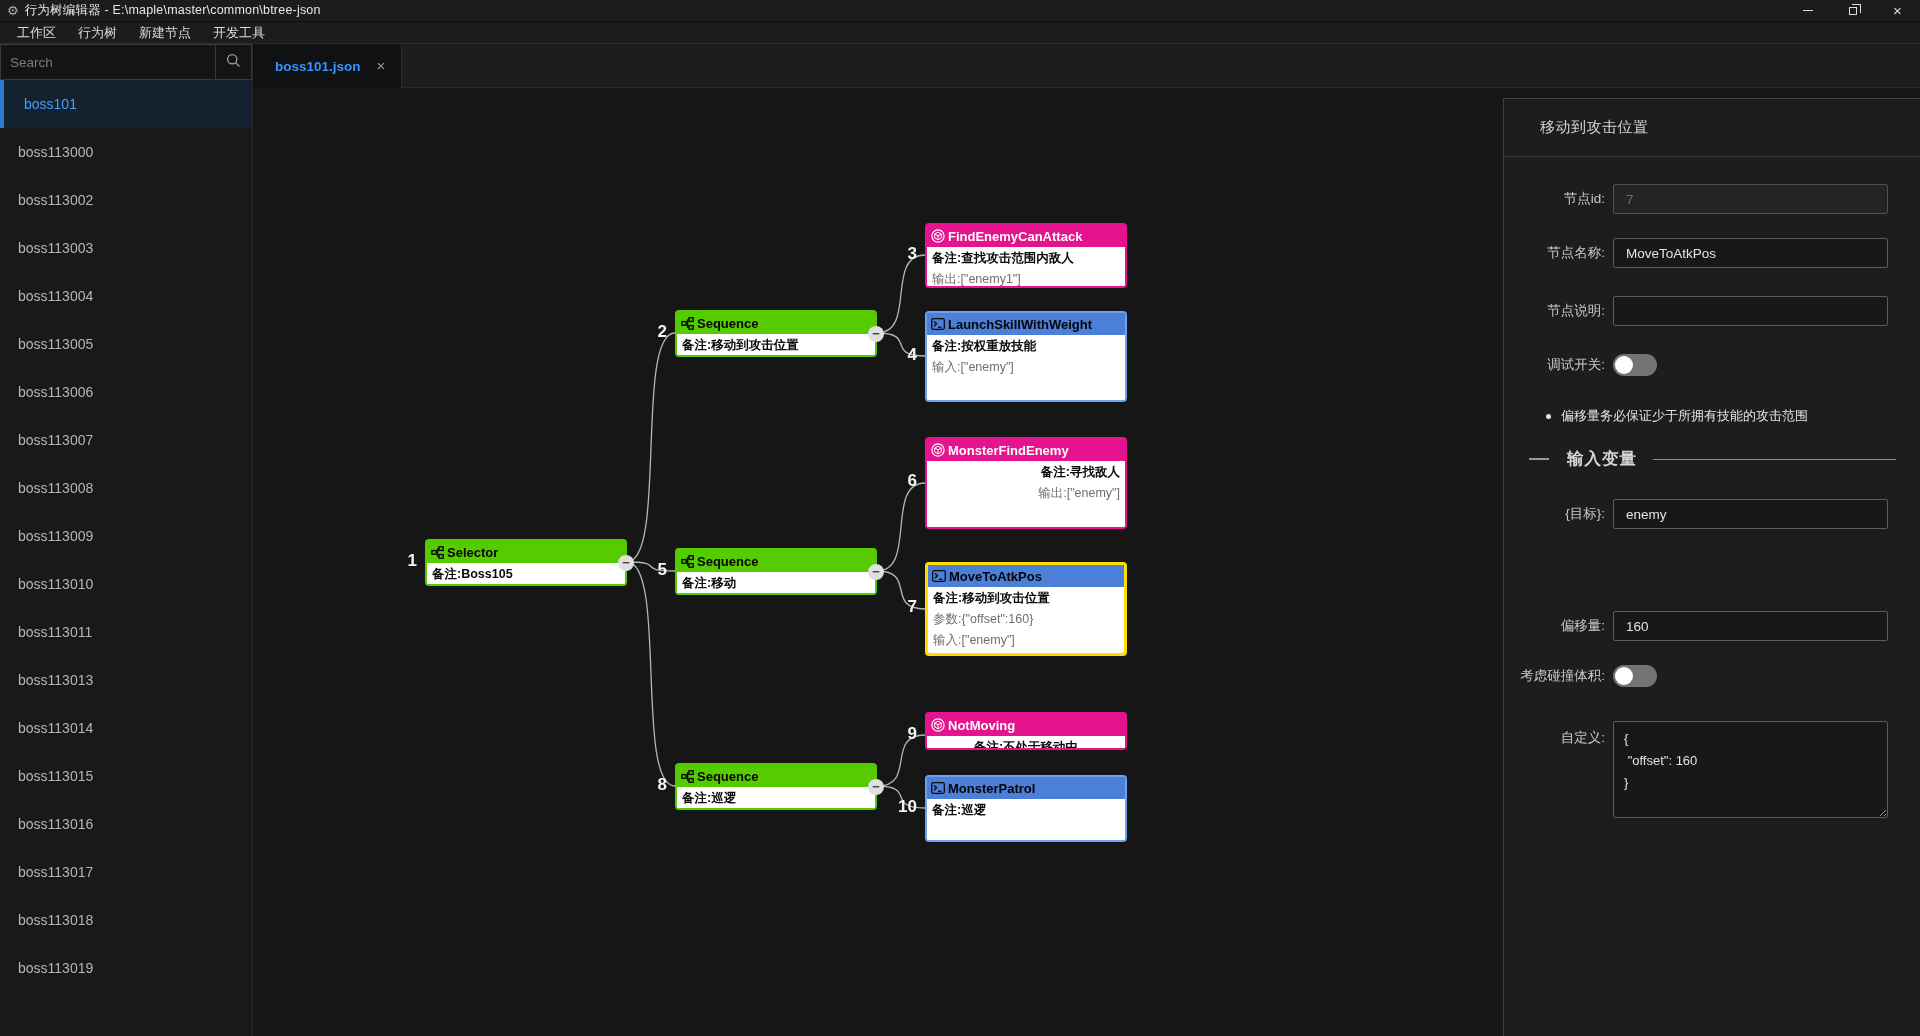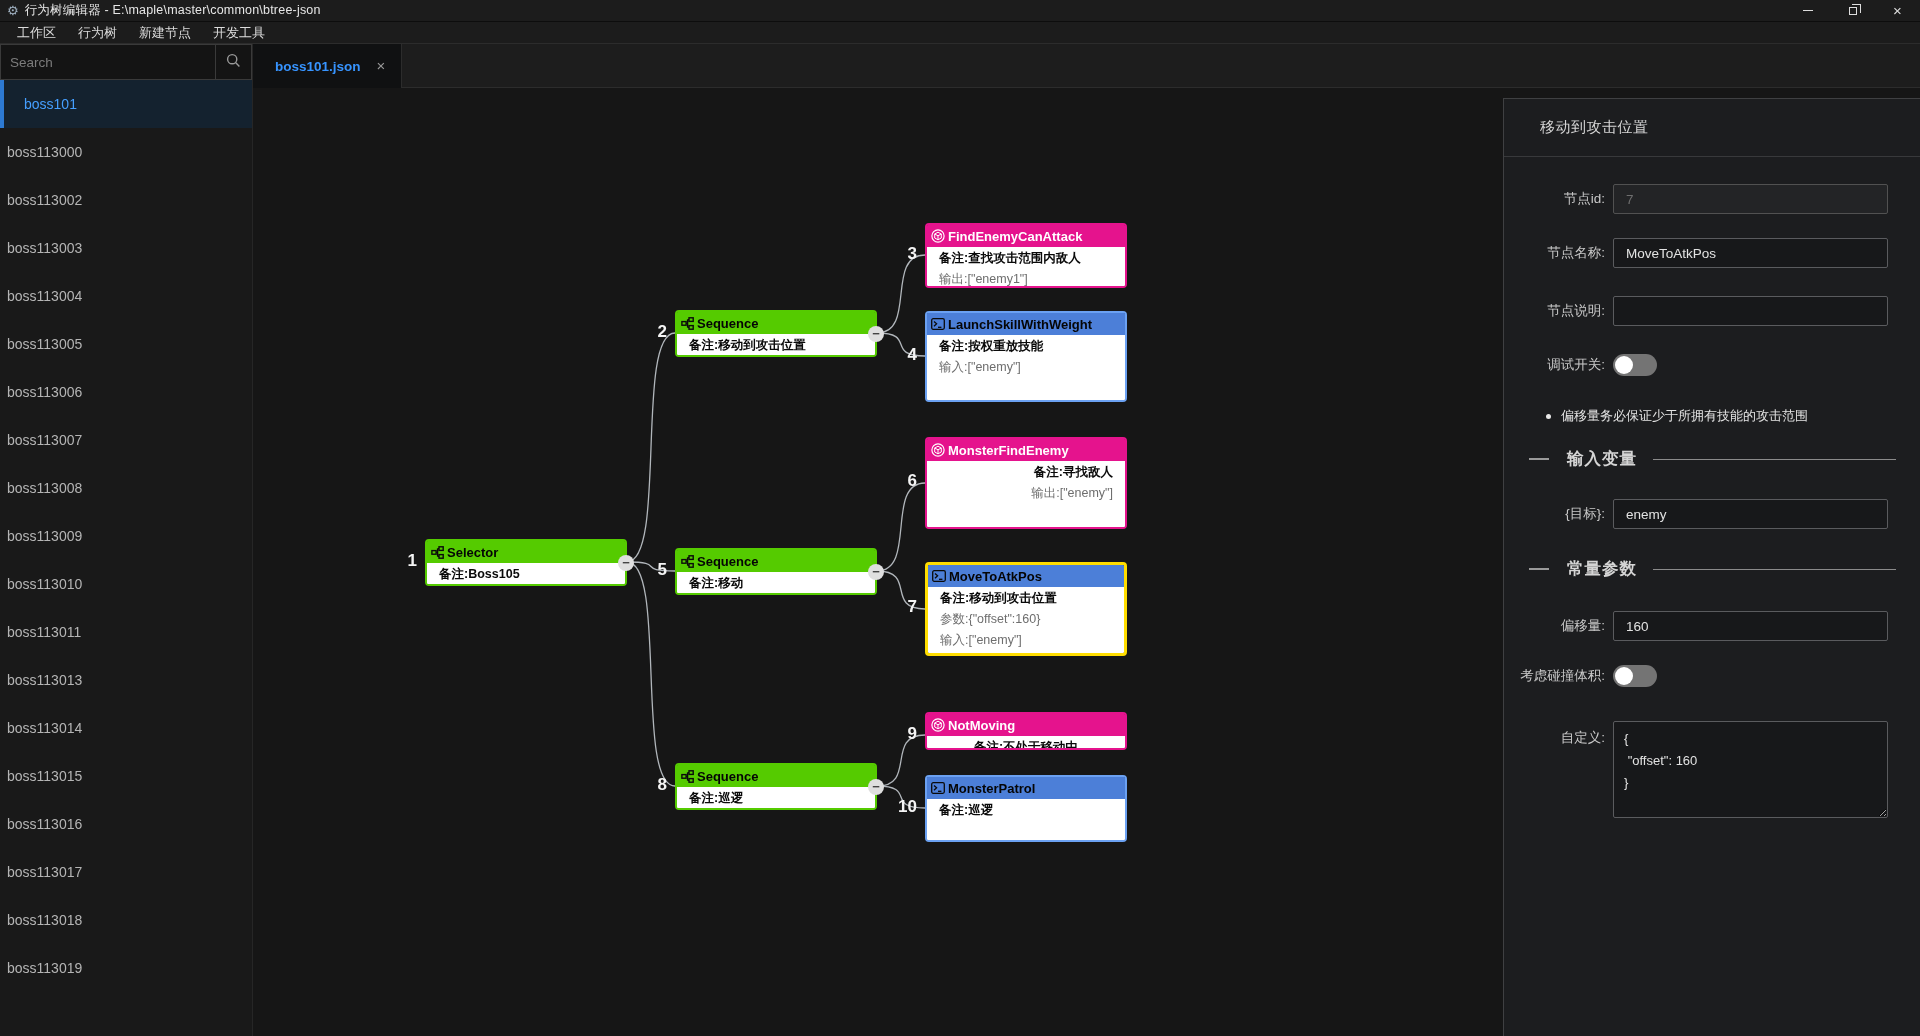--- a/index.html
+++ b/index.html
@@ -26,41 +26,41 @@
 
   
   .sidebar { position:absolute; left:0; top:44px; width:253px; height:992px; background:#191919;
     border-right:1px solid #262626; z-index:20; }
   .search-row { height:36px; display:flex; background:#141414; border:1px solid #3a3a3a; }
   .search-input { flex:1; background:transparent; border:none; outline:none; color:#8b5cf6;
     font-size:13.5px; padding:0 9px; font-family:inherit; }
   .search-input::placeholder { color:#7c7c7c; }
   .search-btn { width:36px; display:flex; align-items:center; justify-content:center; border-left:1px solid #3a3a3a; }
   .boss-list { height:calc(100% - 36px); overflow:hidden; }
-  .side-item { height:48px; line-height:48px; padding-left:7px; color:#b5b5b5; font-size:14px; cursor:default; }
+  .side-item { height:48px; line-height:48px; padding-left:18px; color:#b5b5b5; font-size:14px; cursor:default; }
   .side-item.selected { background:#14222f; color:#459fff; border-left:4px solid #2d7ad3; padding-left:20px; }
 
   
   .tabstrip { position:absolute; left:253px; top:44px; width:1667px; height:44px; background:#1d1d1d;
     border-bottom:1px solid #2c2c2c; display:flex; z-index:19; }
   .tab { height:44px; min-width:142px; background:#101112; display:flex; align-items:center;
     padding:0 16px 0 22px; border-right:1px solid #2c2c2c; }
   .tab-label { color:#3794ff; font-size:13.5px; font-weight:bold; }
   .tab-close { color:#9a9a9a; font-size:15px; margin-left:16px; line-height:14px; }
 
   
   .canvas { position:absolute; left:253px; top:88px; width:1667px; height:948px; background:#161616; z-index:1; }
   .edges-svg { position:absolute; left:0; top:0; pointer-events:none; }
   .edge { fill:none; stroke:#ccd2d8; stroke-width:1.3; opacity:.85; }
 
   .node { position:absolute; display:flex; flex-direction:column; border:2px solid; border-radius:4px; z-index:2; }
   .node-header { height:22px; display:flex; align-items:center; padding:0 4px; font-size:13px; font-weight:bold;
     border-radius:1px 1px 0 0; white-space:nowrap; }
   .node-icon { display:flex; align-items:center; margin-right:3px; }
-  .node-body { flex:1; background:#fff; border-radius:0 0 1px 1px; padding:1px 12px; overflow:hidden; }
+  .node-body { flex:1; background:#fff; border-radius:0 0 1px 1px; padding:1px 5px; overflow:hidden; }
   .node-line { font-size:12.5px; color:#6e6e6e; line-height:21px; white-space:nowrap; }
   .node-line.strong { color:#0a0a0a; font-weight:bold; }
 
   .kind-composite { border-color:#55cb00; }
   .kind-composite .node-header { background:#55cb00; color:#050505; }
   .kind-condition { border-color:#e5138d; }
   .kind-condition .node-header { background:#e5138d; color:#ffffff; }
   .kind-action { border-color:#6ba1f2; }
   .kind-action .node-header { background:#4c7fd8; color:#050505; }
   .node.selected { border-color:#ffdd00; border-width:3px; }
@@ -395,25 +395,20 @@
     <span class="dash"></span>
     <span class="sec-title">输入变量</span>
     <span class="line"></span>
   </div>
 
   <div class="p-row" style="top:400px">
     <span class="p-label">{目标}:</span>
     <input class="p-input" value="enemy" style="">
   </div>
 
-  <div class="p-section" style="top:458px">
-    <span class="dash"></span>
-    <span class="sec-title">常量参数</span>
-    <span class="line"></span>
-  </div>
 
   <div class="p-row" style="top:512px">
     <span class="p-label">偏移量:</span>
     <input class="p-input" value="160" style="">
   </div>
 
   <div class="p-row" style="top:566px">
     <span class="p-label">考虑碰撞体积:</span>
     <div class="toggle">
         <div class="knob"></div>

